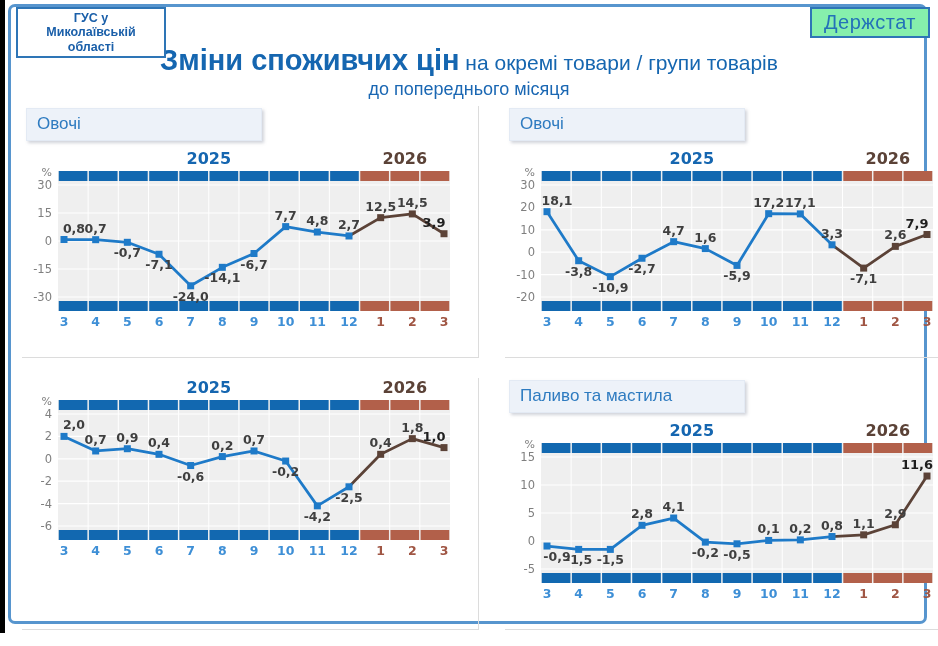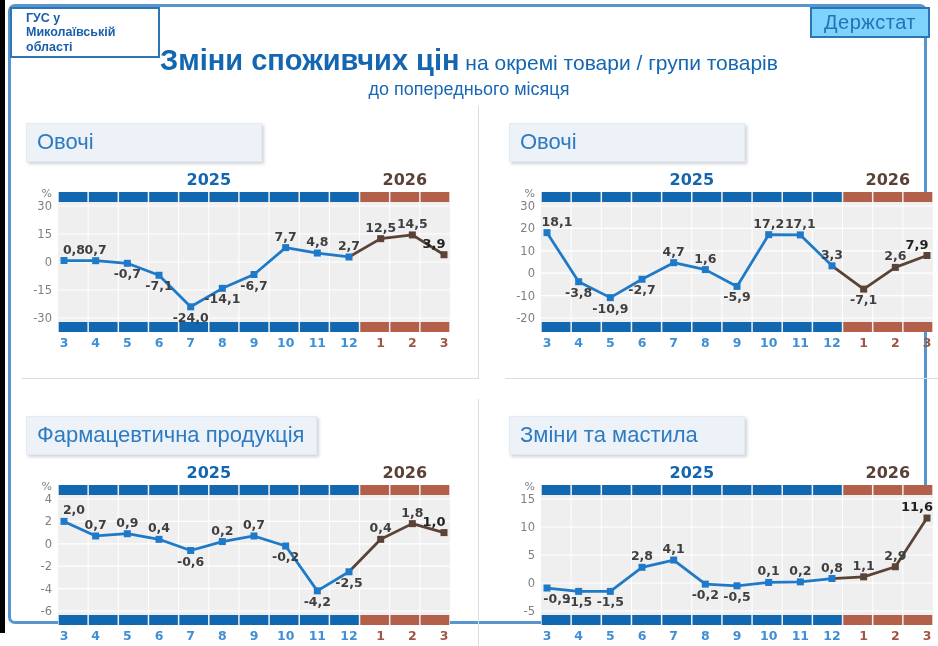--- a/index.html
+++ b/index.html
@@ -1,35 +1,35 @@
 <!DOCTYPE html>
 <html><head>
 <meta charset="utf-8">
 <style>
   html,body{margin:0;padding:0;background:#fff;}
   body{width:938px;height:646px;position:relative;overflow:hidden;
        font-family:"Liberation Sans",sans-serif;-webkit-font-smoothing:antialiased;}
   .edge-strip{position:absolute;left:0;top:0;width:5px;height:633px;background:#000;}
   .slide{position:absolute;left:8px;top:4px;width:919px;height:620px;
          border:3px solid #5795CE;border-radius:7px;background:#fff;box-sizing:border-box;}
-  .badge{position:absolute;left:10px;top:7px;width:150px;background:#fff;
-         border:2px solid #2E75B6;padding:2px 14px;box-sizing:border-box;
-         text-align:left;font-size:12.5px;font-weight:bold;color:#1A5FA9;line-height:1.15;z-index:3;}
-  .logo{position:absolute;right:8px;top:7px;background:#7dd3fc;border:2px solid #2E75B6;
+  .badge{position:absolute;left:16px;top:7px;width:150px;background:#fff;
+         border:2px solid #2E75B6;padding:2px 20px;box-sizing:border-box;
+         text-align:center;font-size:12.5px;font-weight:bold;color:#1A5FA9;line-height:1.15;z-index:3;}
+  .logo{position:absolute;right:8px;top:7px;background:#86efac;border:2px solid #2E75B6;
         padding:2px 12px;font-size:20px;color:#2472B8;z-index:3;letter-spacing:.5px;}
   .titleblock{position:absolute;left:0;top:44px;width:100%;text-align:center;color:#1566B0;}
   .title-main{font-size:29px;font-weight:bold;}
   .title-rest{font-size:21px;font-weight:normal;}
   .subtitle{font-size:18px;margin-top:2px;color:#1A67B3;}
   .charts{position:absolute;left:22px;top:106px;width:894px;
           display:grid;grid-template-columns:1fr 1fr;column-gap:26px;row-gap:20px;}
   .panel{padding-bottom:12px;border-bottom:1px solid #DCDCDC;}
   .panel.left{border-right:1px solid #DCDCDC;padding-right:20px;}
   .chip{display:inline-block;min-width:212px;background:#EDF2F9;color:#2E7BC0;
-        font-size:22px;padding:5px 12px 6px 10px;margin:17px 0 8px 4px;
+        font-size:17px;padding:5px 12px 6px 10px;margin:2px 0 8px 4px;
         border:1px solid #E3EAF4;box-shadow:2px 2px 3px rgba(120,130,150,.35);}
   svg{display:block;}
 </style>
 </head>
 <body>
 
 <div class="edge-strip"></div>
 
 <div class="slide"></div>
 
@@ -258,21 +258,20 @@
           <text x="263.66666666666663" y="177" text-anchor="middle" font-family="&quot;DejaVu Sans&quot;, sans-serif" font-size="12.5" font-weight="bold" fill="#3E8FD6">10</text>
           <text x="295.33333333333337" y="177" text-anchor="middle" font-family="&quot;DejaVu Sans&quot;, sans-serif" font-size="12.5" font-weight="bold" fill="#3E8FD6">11</text>
           <text x="327" y="177" text-anchor="middle" font-family="&quot;DejaVu Sans&quot;, sans-serif" font-size="12.5" font-weight="bold" fill="#3E8FD6">12</text>
           <text x="358.6666666666667" y="177" text-anchor="middle" font-family="&quot;DejaVu Sans&quot;, sans-serif" font-size="12.5" font-weight="bold" fill="#A05644">1</text>
           <text x="390.3333333333333" y="177" text-anchor="middle" font-family="&quot;DejaVu Sans&quot;, sans-serif" font-size="12.5" font-weight="bold" fill="#A05644">2</text>
           <text x="422" y="177" text-anchor="middle" font-family="&quot;DejaVu Sans&quot;, sans-serif" font-size="12.5" font-weight="bold" fill="#A05644">3</text>
         </g>
       </svg>
   </div>
   <div class="panel left">
-    <div class="chip">Фармацевтична продукція</div>
     <svg width="436" height="196" viewBox="0 0 436 196">
         <rect x="36" y="22" width="392" height="140" fill="#EFEFEF"></rect>
         <g>
           <line x1="36" y1="36" x2="428" y2="36" stroke="#FFFFFF" stroke-width="1.2"></line>
           <line x1="36" y1="58.4" x2="428" y2="58.4" stroke="#FFFFFF" stroke-width="1.2"></line>
           <line x1="36" y1="80.8" x2="428" y2="80.8" stroke="#FFFFFF" stroke-width="1.2"></line>
           <line x1="36" y1="103.2" x2="428" y2="103.2" stroke="#FFFFFF" stroke-width="1.2"></line>
           <line x1="36" y1="125.6" x2="428" y2="125.6" stroke="#FFFFFF" stroke-width="1.2"></line>
           <line x1="36" y1="148" x2="428" y2="148" stroke="#FFFFFF" stroke-width="1.2"></line>
           <line x1="66.15384615384616" y1="32" x2="66.15384615384616" y2="152" stroke="#FFFFFF" stroke-width="1"></line>
@@ -370,21 +369,21 @@
           <text x="263.66666666666663" y="177" text-anchor="middle" font-family="&quot;DejaVu Sans&quot;, sans-serif" font-size="12.5" font-weight="bold" fill="#3E8FD6">10</text>
           <text x="295.33333333333337" y="177" text-anchor="middle" font-family="&quot;DejaVu Sans&quot;, sans-serif" font-size="12.5" font-weight="bold" fill="#3E8FD6">11</text>
           <text x="327" y="177" text-anchor="middle" font-family="&quot;DejaVu Sans&quot;, sans-serif" font-size="12.5" font-weight="bold" fill="#3E8FD6">12</text>
           <text x="358.6666666666667" y="177" text-anchor="middle" font-family="&quot;DejaVu Sans&quot;, sans-serif" font-size="12.5" font-weight="bold" fill="#A05644">1</text>
           <text x="390.3333333333333" y="177" text-anchor="middle" font-family="&quot;DejaVu Sans&quot;, sans-serif" font-size="12.5" font-weight="bold" fill="#A05644">2</text>
           <text x="422" y="177" text-anchor="middle" font-family="&quot;DejaVu Sans&quot;, sans-serif" font-size="12.5" font-weight="bold" fill="#A05644">3</text>
         </g>
       </svg>
   </div>
   <div class="panel">
-    <div class="chip">Зміни та мастила</div>
+    <div class="chip">Паливо та мастила</div>
     <svg width="436" height="196" viewBox="0 0 436 196">
         <rect x="36" y="22" width="392" height="140" fill="#EFEFEF"></rect>
         <g>
           <line x1="36" y1="36" x2="428" y2="36" stroke="#FFFFFF" stroke-width="1.2"></line>
           <line x1="36" y1="64" x2="428" y2="64" stroke="#FFFFFF" stroke-width="1.2"></line>
           <line x1="36" y1="92" x2="428" y2="92" stroke="#FFFFFF" stroke-width="1.2"></line>
           <line x1="36" y1="120" x2="428" y2="120" stroke="#FFFFFF" stroke-width="1.2"></line>
           <line x1="36" y1="148" x2="428" y2="148" stroke="#FFFFFF" stroke-width="1.2"></line>
           <line x1="66.15384615384616" y1="32" x2="66.15384615384616" y2="152" stroke="#FFFFFF" stroke-width="1"></line>
           <line x1="96.3076923076923" y1="32" x2="96.3076923076923" y2="152" stroke="#FFFFFF" stroke-width="1"></line>

